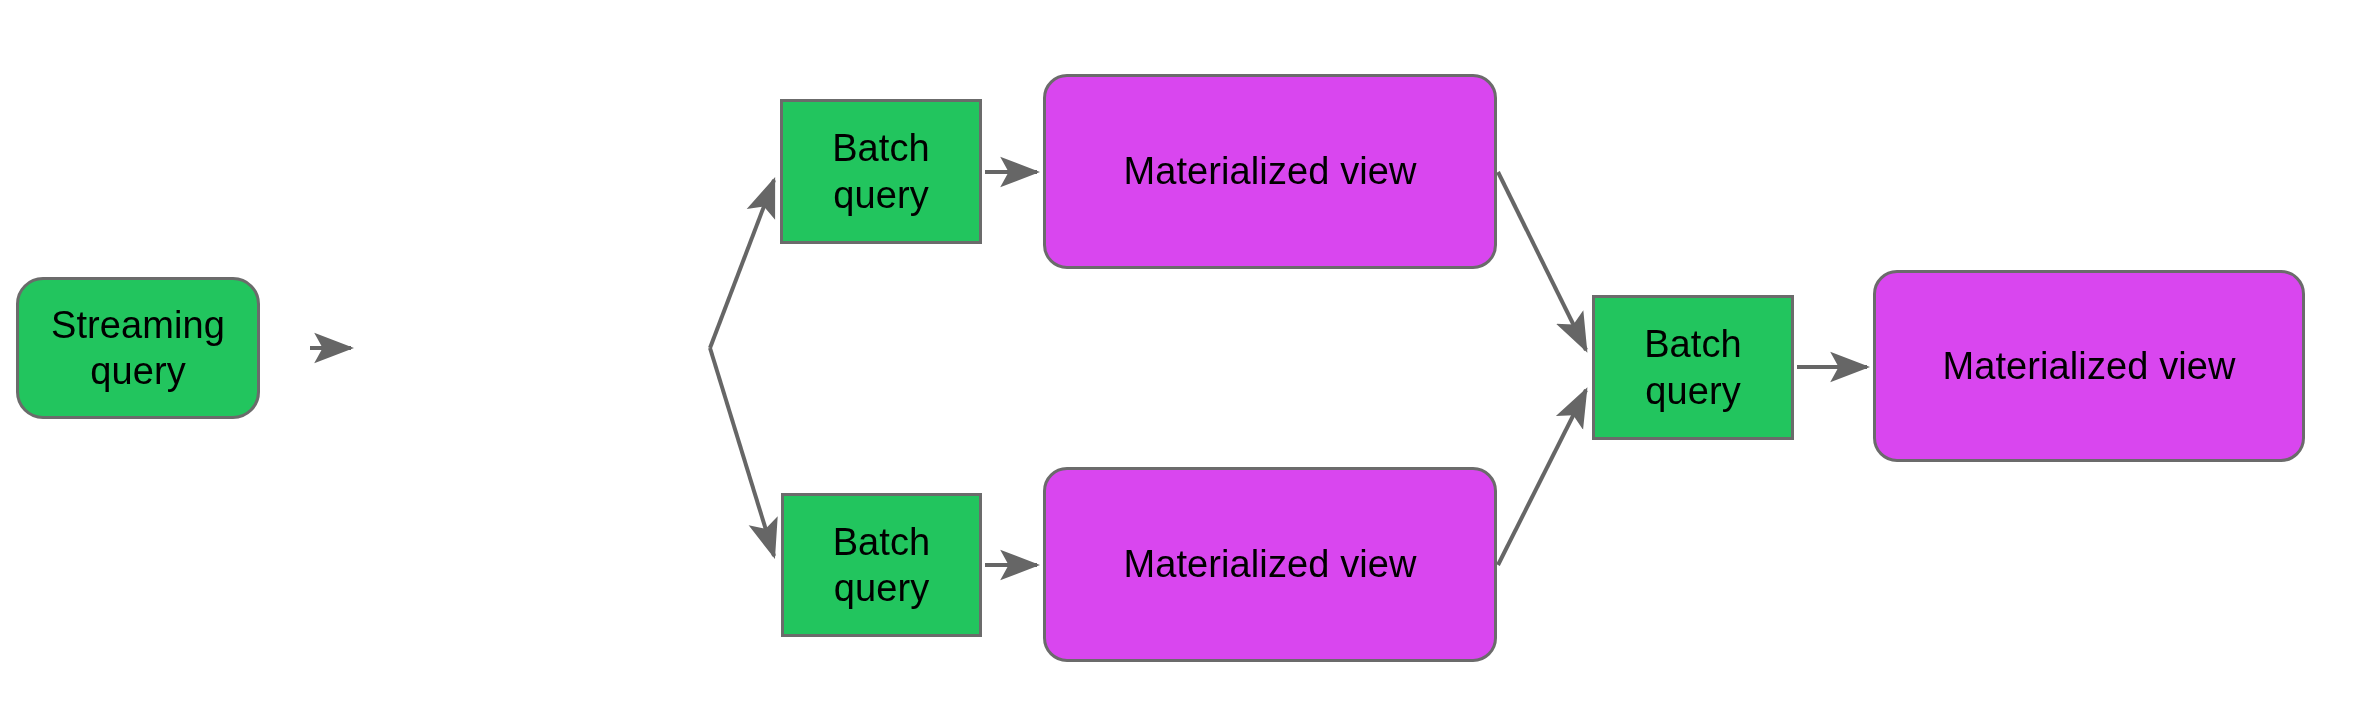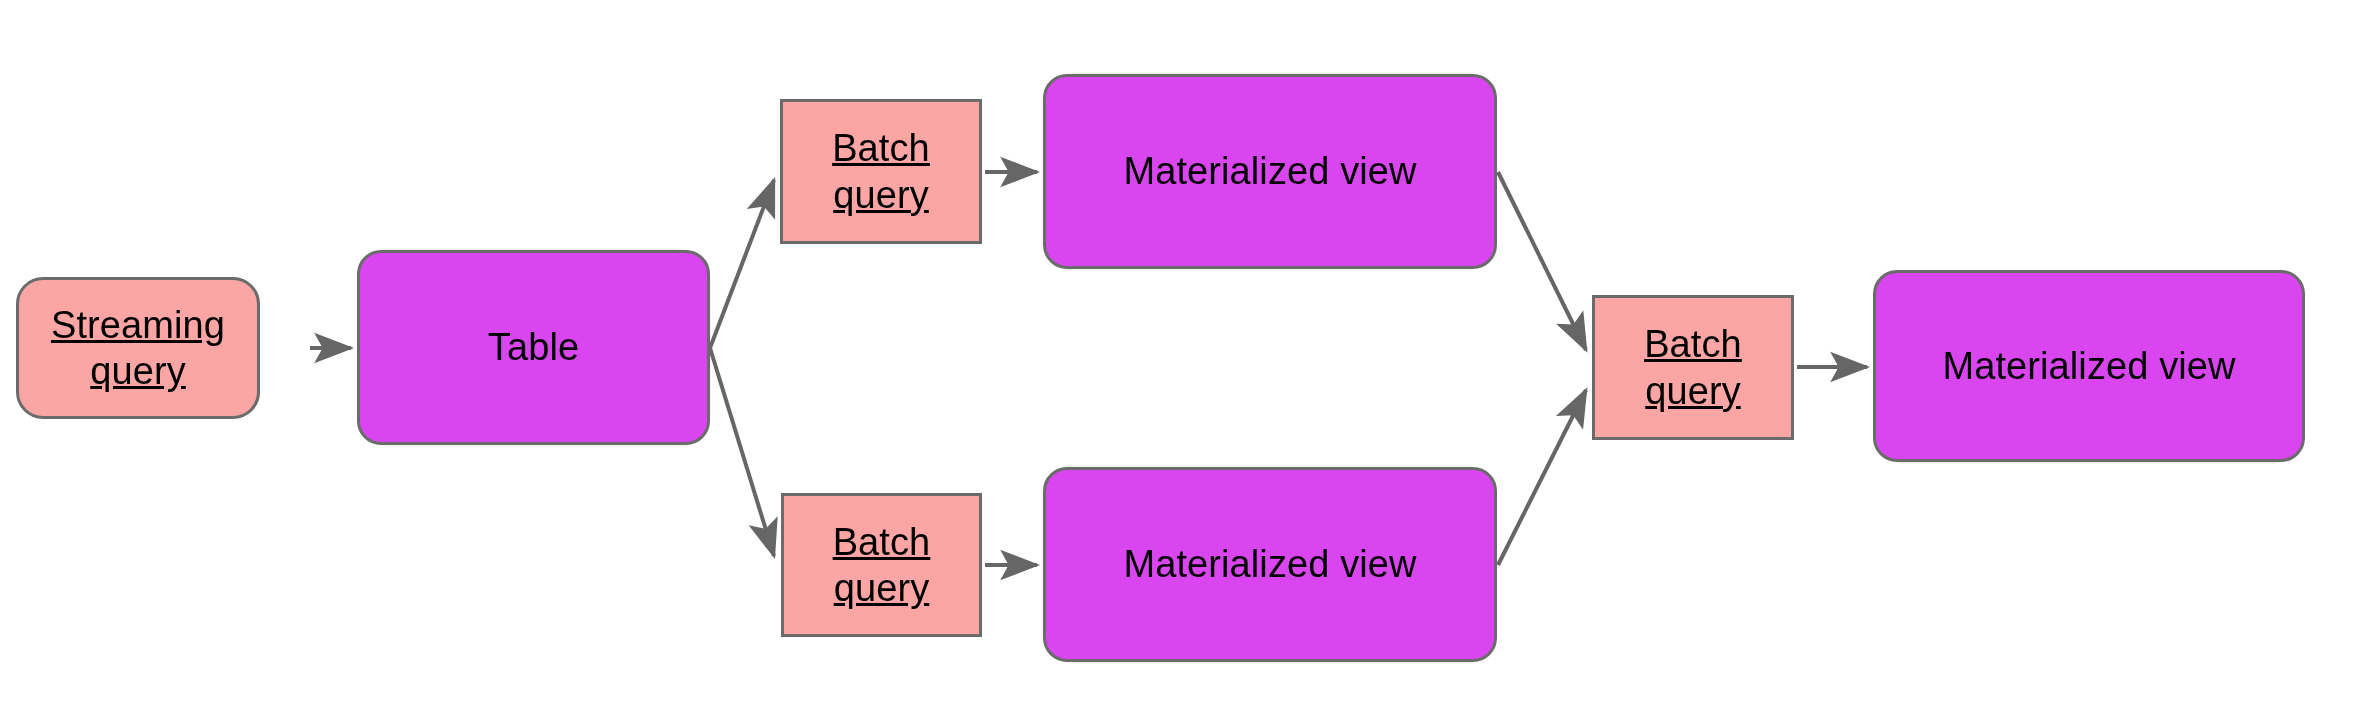--- a/index.html
+++ b/index.html
@@ -36,24 +36,23 @@
     justify-content: center;
     text-align: center;
     color: #000000;
     font-size: 38px;
     line-height: 1.22;
     letter-spacing: 0.1px;
     border: 3px solid #666666;
     z-index: 2;
   }
   .node-process {
-    background: #fca5a5;
+    background: #22c55e;
     border-color: #6b6b6b;
     border-radius: 0;
-    text-decoration: underline;
   }
   .node-store {
     background: #d946ef;
     border-color: #6b6b6b;
     border-radius: 24px;
   }
   .node-label {
     display: block;
     white-space: pre-line;
     padding: 0 6px;
@@ -80,23 +79,20 @@
         <line x1="1498" y1="565" x2="1586" y2="390" stroke="#666666" stroke-width="4" marker-end="url(#arrowhead)"></line>
         <line x1="1797" y1="367" x2="1867" y2="367" stroke="#666666" stroke-width="4" marker-end="url(#arrowhead)"></line>
       </g>
   </svg>
 
   <div class="node node-process" style="left: 16px; top: 277px; width: 244px; height: 142px; border-radius: 27px;">
     <span class="node-label">Streaming
 query</span>
   </div>
 
-  <div class="node node-store" style="left: 357px; top: 250px; width: 353px; height: 195px;">
-    <span class="node-label">Table</span>
-  </div>
 
   <div class="node node-process" style="left: 780px; top: 99px; width: 202px; height: 145px;">
     <span class="node-label">Batch
 query</span>
   </div>
 
   <div class="node node-store" style="left: 1043px; top: 74px; width: 454px; height: 195px;">
     <span class="node-label">Materialized view</span>
   </div>
 

